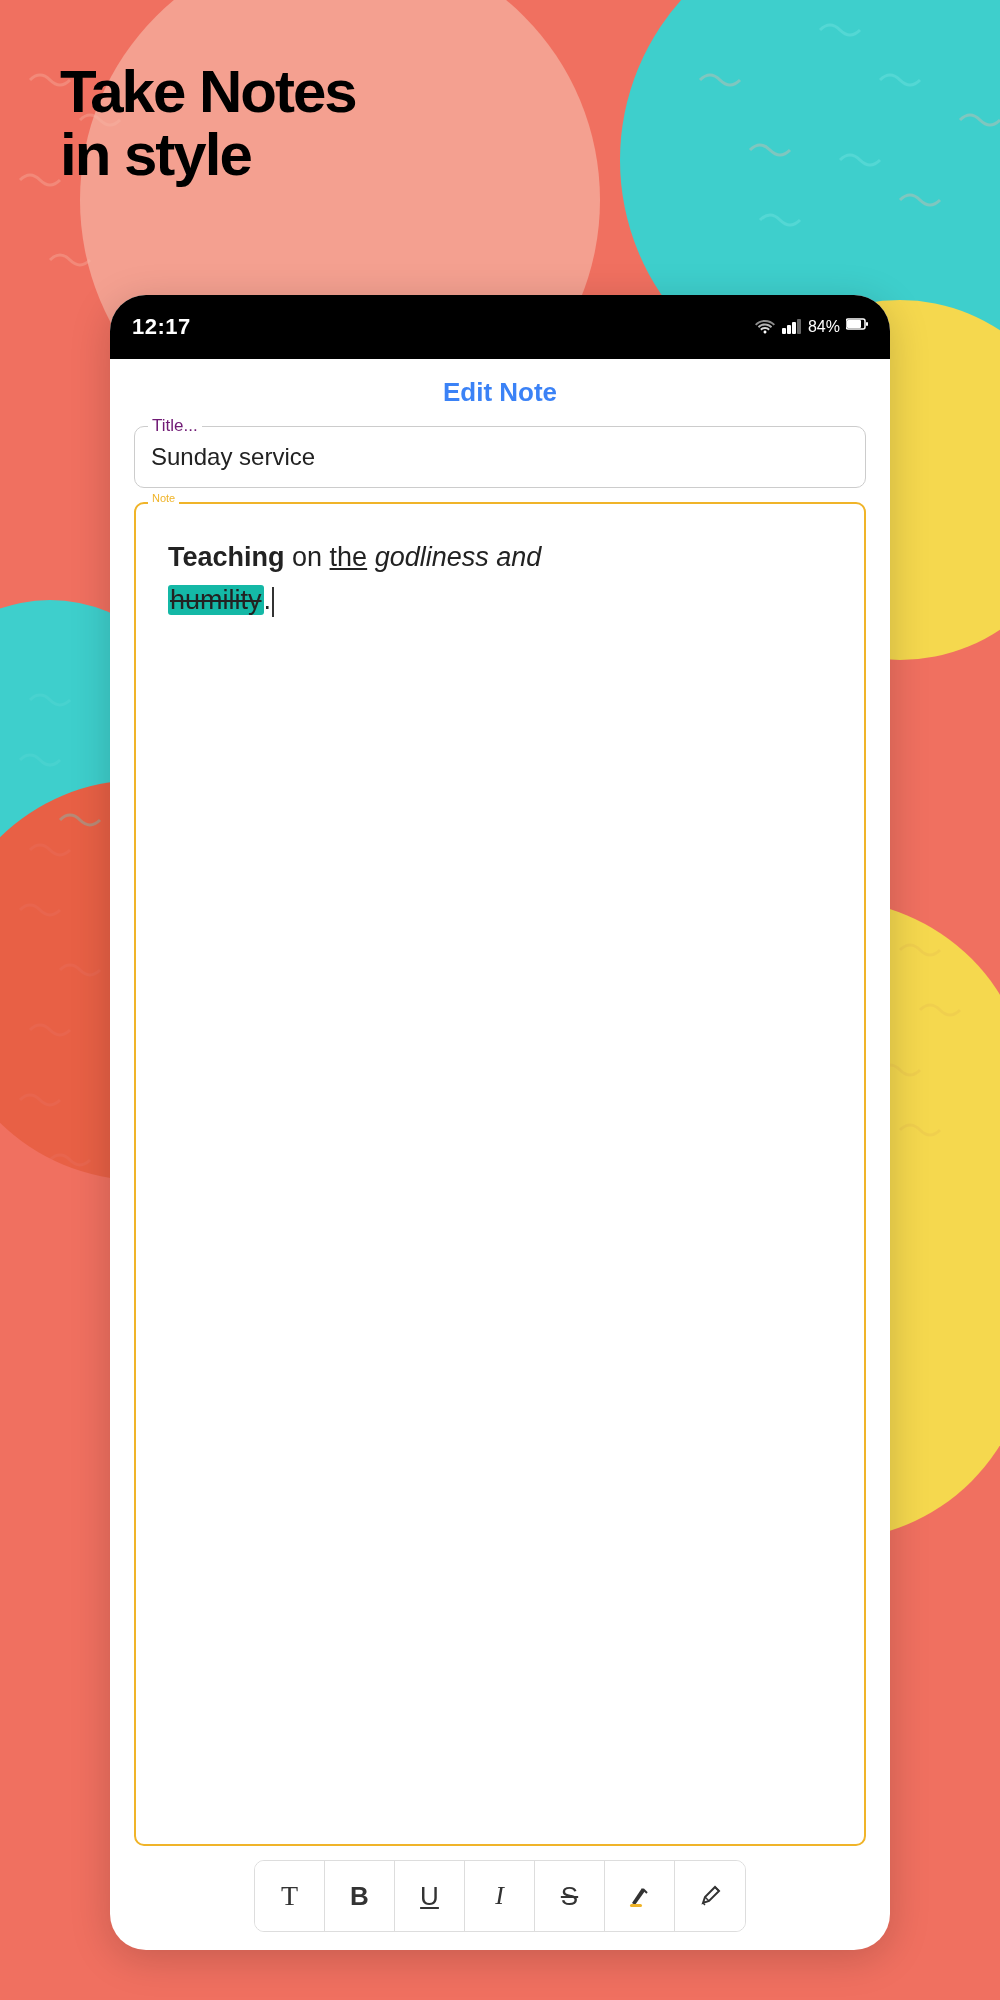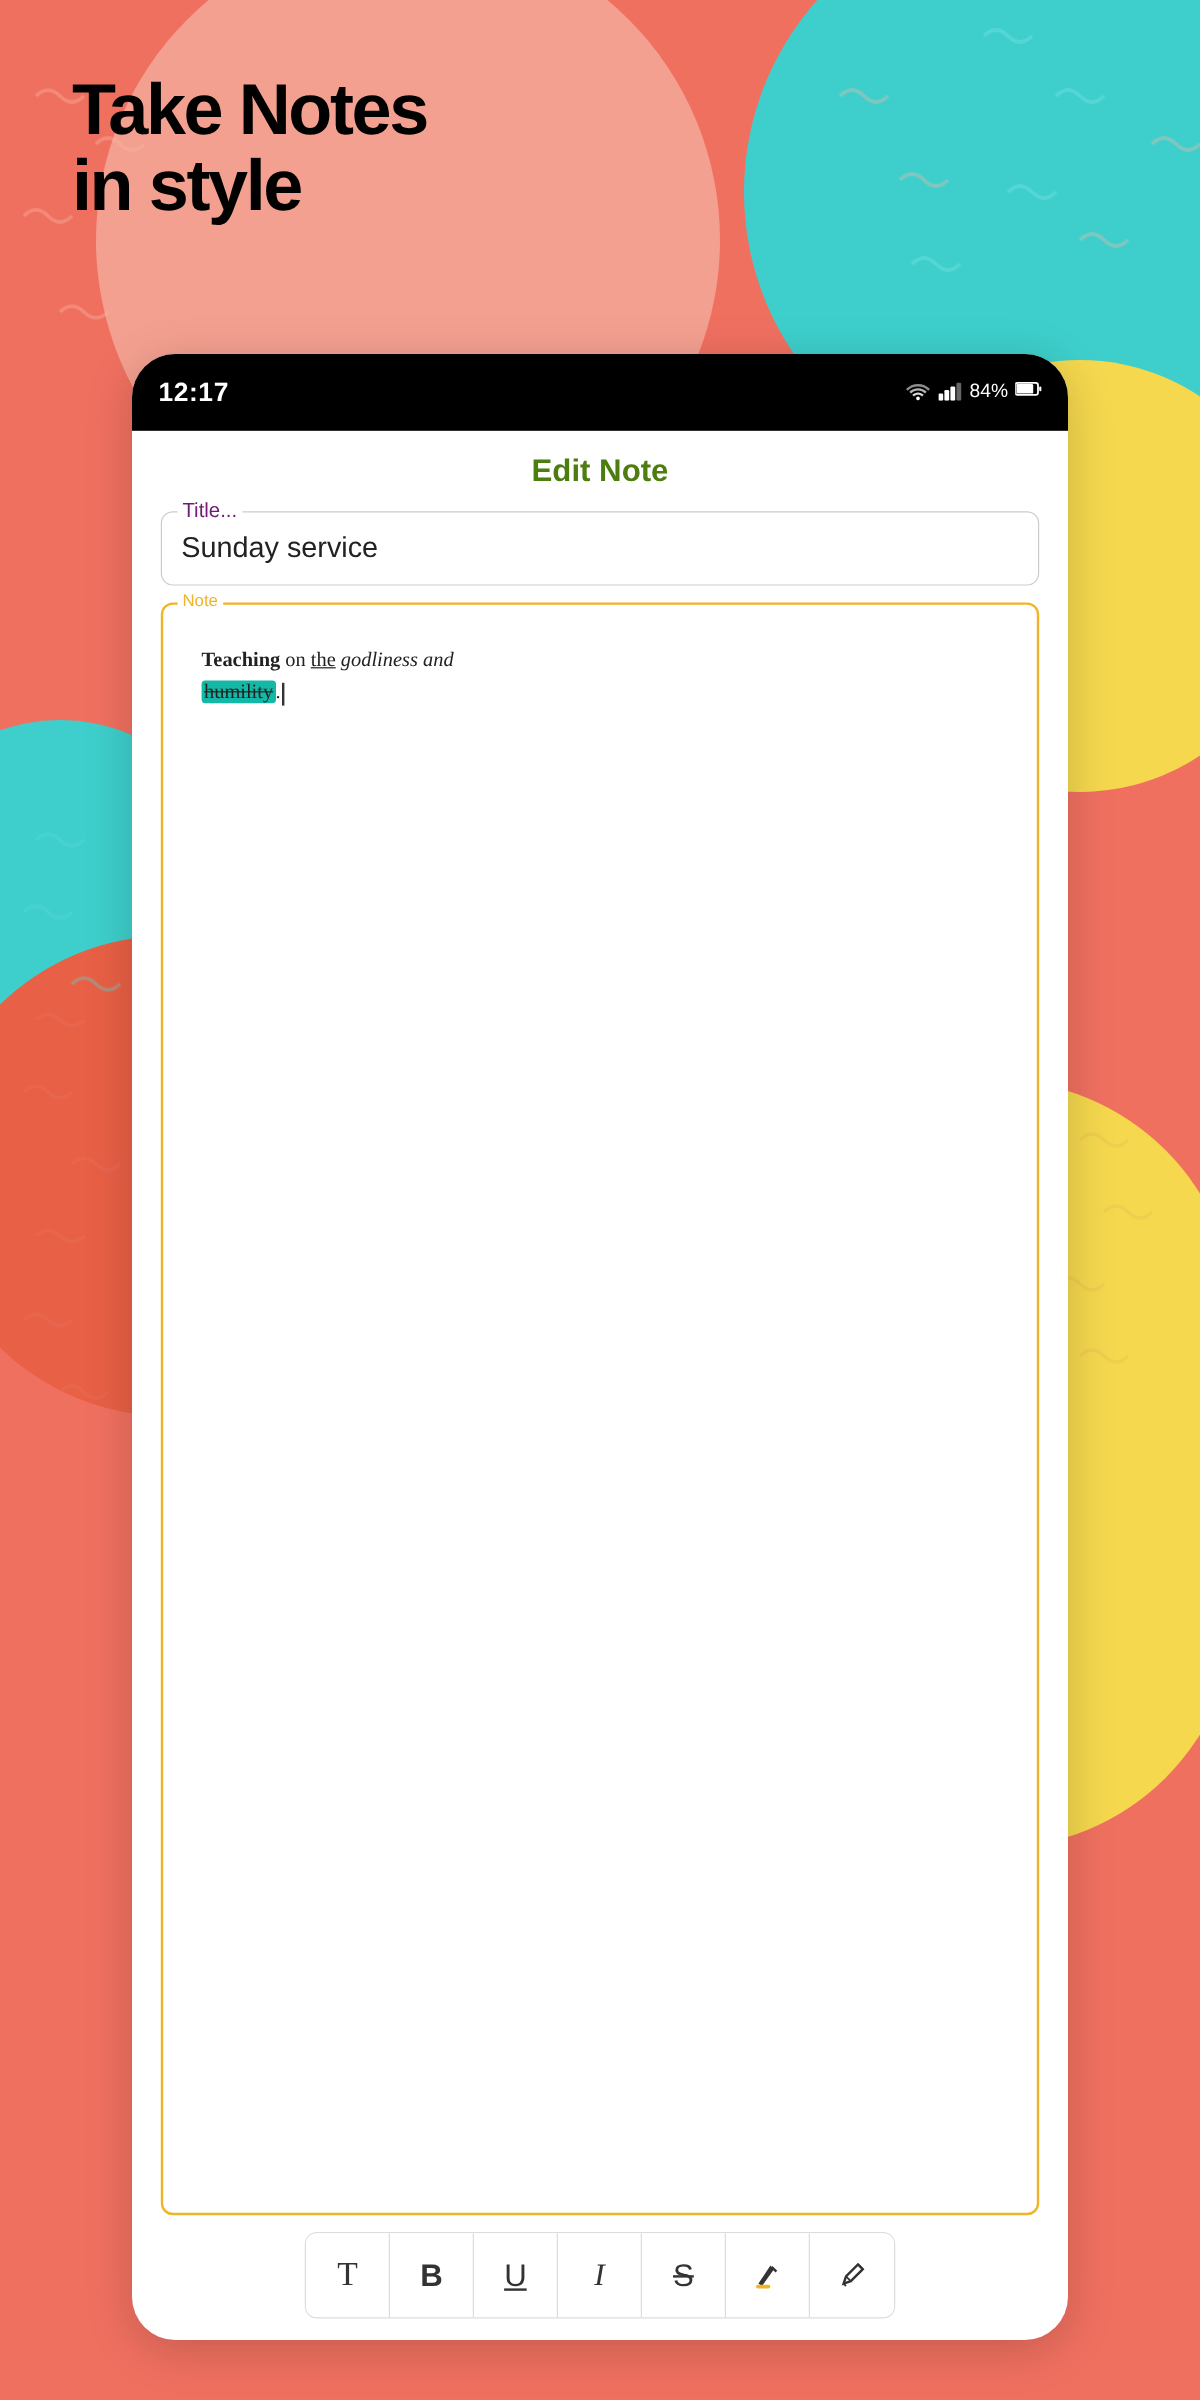--- a/index.html
+++ b/index.html
@@ -144,21 +144,21 @@
     
     .note-content {
       flex: 1;
       display: flex;
       flex-direction: column;
       padding: 18px 24px 0;
       overflow: hidden;
     }
 
     .edit-note-title {
-      color: #4d7c0f;
+      color: #3b82f6;
       font-size: 26px;
       font-weight: 600;
       text-align: center;
       margin-bottom: 18px;
     }
 
     
     .title-field-wrapper {
       position: relative;
       margin-bottom: 14px;
@@ -194,43 +194,42 @@
       flex-direction: column;
       margin-bottom: 14px;
     }
 
     .note-field-label {
       position: absolute;
       top: -10px;
       left: 14px;
       background: #fff;
       padding: 0 4px;
-      font-size: 14px;
+      font-size: 11px;
       color: #f0b429;
       z-index: 1;
     }
 
     .note-field {
       flex: 1;
       border: 2px solid #f0b429;
       border-radius: 10px;
       padding: 16px 16px;
       font-size: 22px;
       color: #222;
       outline: none;
       font-family: Arial, sans-serif;
       resize: none;
       line-height: 1.5;
     }
 
     .note-text-content {
       padding: 16px;
       line-height: 1.6;
-      font-size: 17px;
-      font-family: Liberation Serif, serif;
+      font-size: 27px;
     }
 
     .note-bold { font-weight: 700; }
     .note-underline { text-decoration: underline; }
     .note-italic { font-style: italic; }
     .note-strikethrough { text-decoration: line-through; }
     .note-highlight { background-color: #14b8a6; border-radius: 3px; padding: 0 2px; }
     .note-cursor {
       display: inline-block;
       width: 2px;

